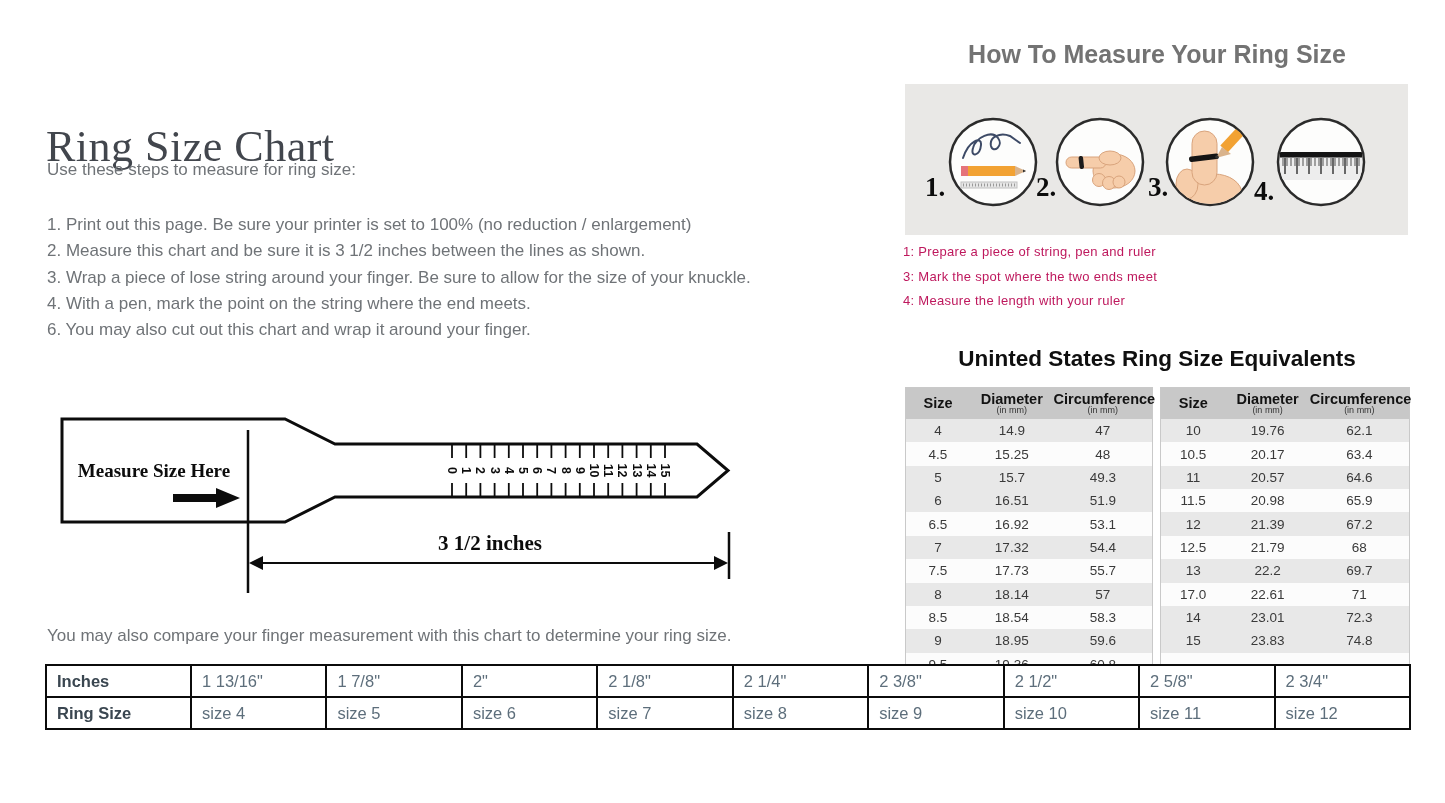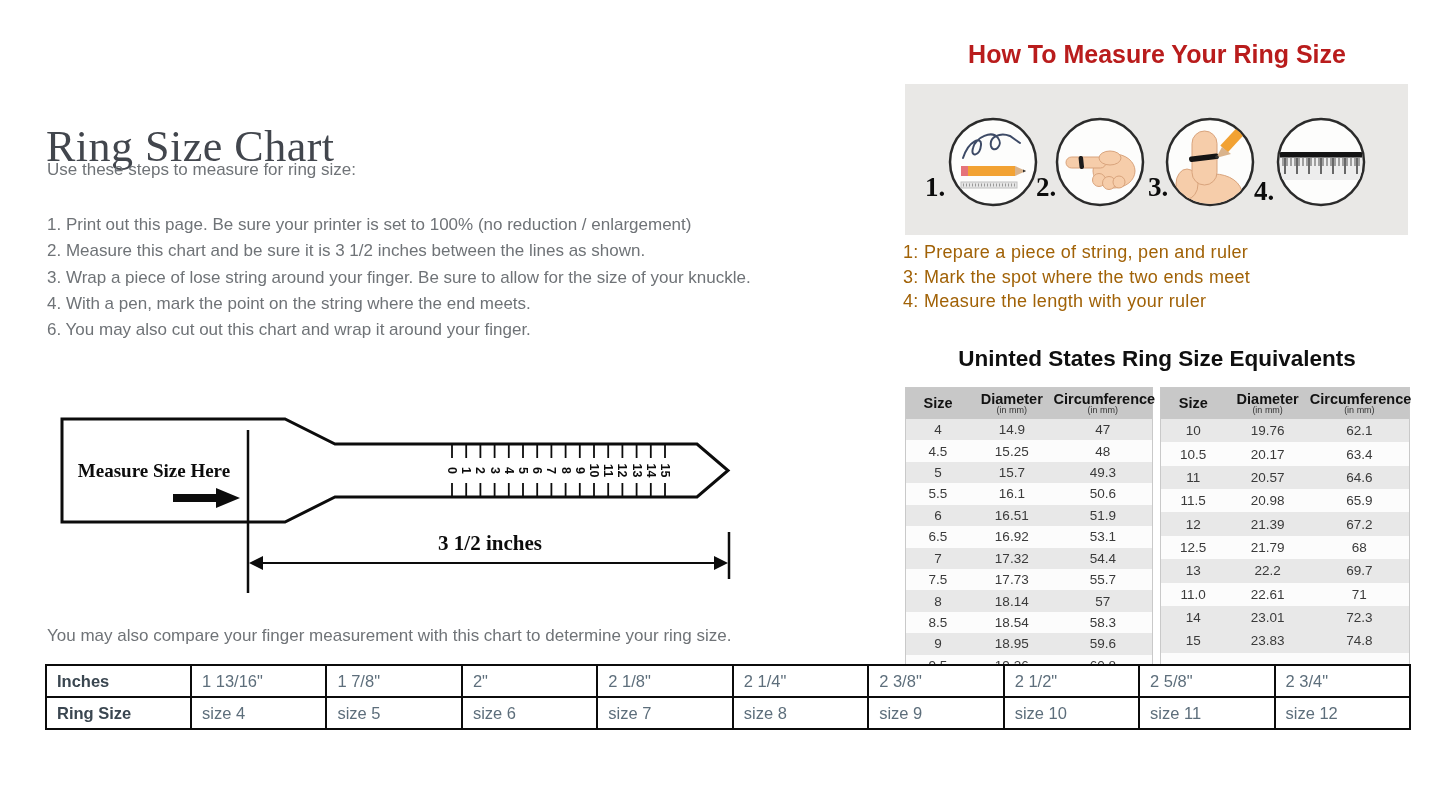--- a/index.html
+++ b/index.html
@@ -7,26 +7,26 @@
         font-family:"Liberation Sans",sans-serif;}
   
   .title{position:absolute;left:46px;top:92px;font-family:"Liberation Serif",serif;
          font-size:44px;font-weight:500;color:#42464d;letter-spacing:.5px;}
   .subtitle{position:absolute;left:47px;top:160px;font-size:17px;color:#6f7377;}
   .steps{position:absolute;left:47px;top:212px;font-size:17px;color:#6f7377;line-height:26.3px;}
   .note{position:absolute;left:47px;top:626px;font-size:17px;color:#6f7377;}
   .ruler-wrap{position:absolute;left:40px;top:413px;width:700px;height:190px;}
   
   .howto-title{position:absolute;left:905px;top:40px;width:504px;text-align:center;
-               font-size:25px;font-weight:bold;color:#b91c1c;}
+               font-size:25px;font-weight:bold;color:#737373;}
   .panel{position:absolute;left:905px;top:84px;width:503px;height:151px;background:#e9e8e6;}
   .panel .num{position:absolute;font-family:"Liberation Serif",serif;font-weight:bold;
               font-size:27px;color:#0c0c0c;}
   .panel svg.circ{position:absolute;}
-  .howto-steps{position:absolute;left:903px;top:240px;font-size:18px;color:#a16207;
+  .howto-steps{position:absolute;left:903px;top:240px;font-size:13px;color:#be185d;
                line-height:24.6px;letter-spacing:.3px;}
   .equiv-title{position:absolute;left:905px;top:346px;width:504px;text-align:center;
                font-size:22.5px;font-weight:bold;color:#0f0f0f;}
   
   .sz-table{position:absolute;top:387px;height:290px;border:1px solid #c9c9c9;background:#fcfcfc;
             display:flex;flex-direction:column;box-sizing:border-box;}
   #sz-left{left:905px;width:248px;}
   #sz-right{left:1160px;width:250px;}
   .sz-head{height:31px;flex:none;background:#c8c8c8;display:flex;align-items:center;}
   .sz-hcell{text-align:center;font-weight:bold;font-size:14.5px;color:#121212;line-height:1.02;}
@@ -231,25 +231,20 @@
         <div class="sz-row">
           <div class="sz-cell c1">4.5</div>
           <div class="sz-cell c2">15.25</div>
           <div class="sz-cell c3">48</div>
         </div>
         <div class="sz-row stripe">
           <div class="sz-cell c1">5</div>
           <div class="sz-cell c2">15.7</div>
           <div class="sz-cell c3">49.3</div>
         </div>
-        <div class="sz-row">
-          <div class="sz-cell c1">5.5</div>
-          <div class="sz-cell c2">16.1</div>
-          <div class="sz-cell c3">50.6</div>
-        </div>
         <div class="sz-row stripe">
           <div class="sz-cell c1">6</div>
           <div class="sz-cell c2">16.51</div>
           <div class="sz-cell c3">51.9</div>
         </div>
         <div class="sz-row">
           <div class="sz-cell c1">6.5</div>
           <div class="sz-cell c2">16.92</div>
           <div class="sz-cell c3">53.1</div>
         </div>
@@ -328,21 +323,21 @@
           <div class="sz-cell c1">12.5</div>
           <div class="sz-cell c2">21.79</div>
           <div class="sz-cell c3">68</div>
         </div>
         <div class="sz-row stripe">
           <div class="sz-cell c1">13</div>
           <div class="sz-cell c2">22.2</div>
           <div class="sz-cell c3">69.7</div>
         </div>
         <div class="sz-row">
-          <div class="sz-cell c1">11.0</div>
+          <div class="sz-cell c1">17.0</div>
           <div class="sz-cell c2">22.61</div>
           <div class="sz-cell c3">71</div>
         </div>
         <div class="sz-row stripe">
           <div class="sz-cell c1">14</div>
           <div class="sz-cell c2">23.01</div>
           <div class="sz-cell c3">72.3</div>
         </div>
         <div class="sz-row stripe">
           <div class="sz-cell c1">15</div>

